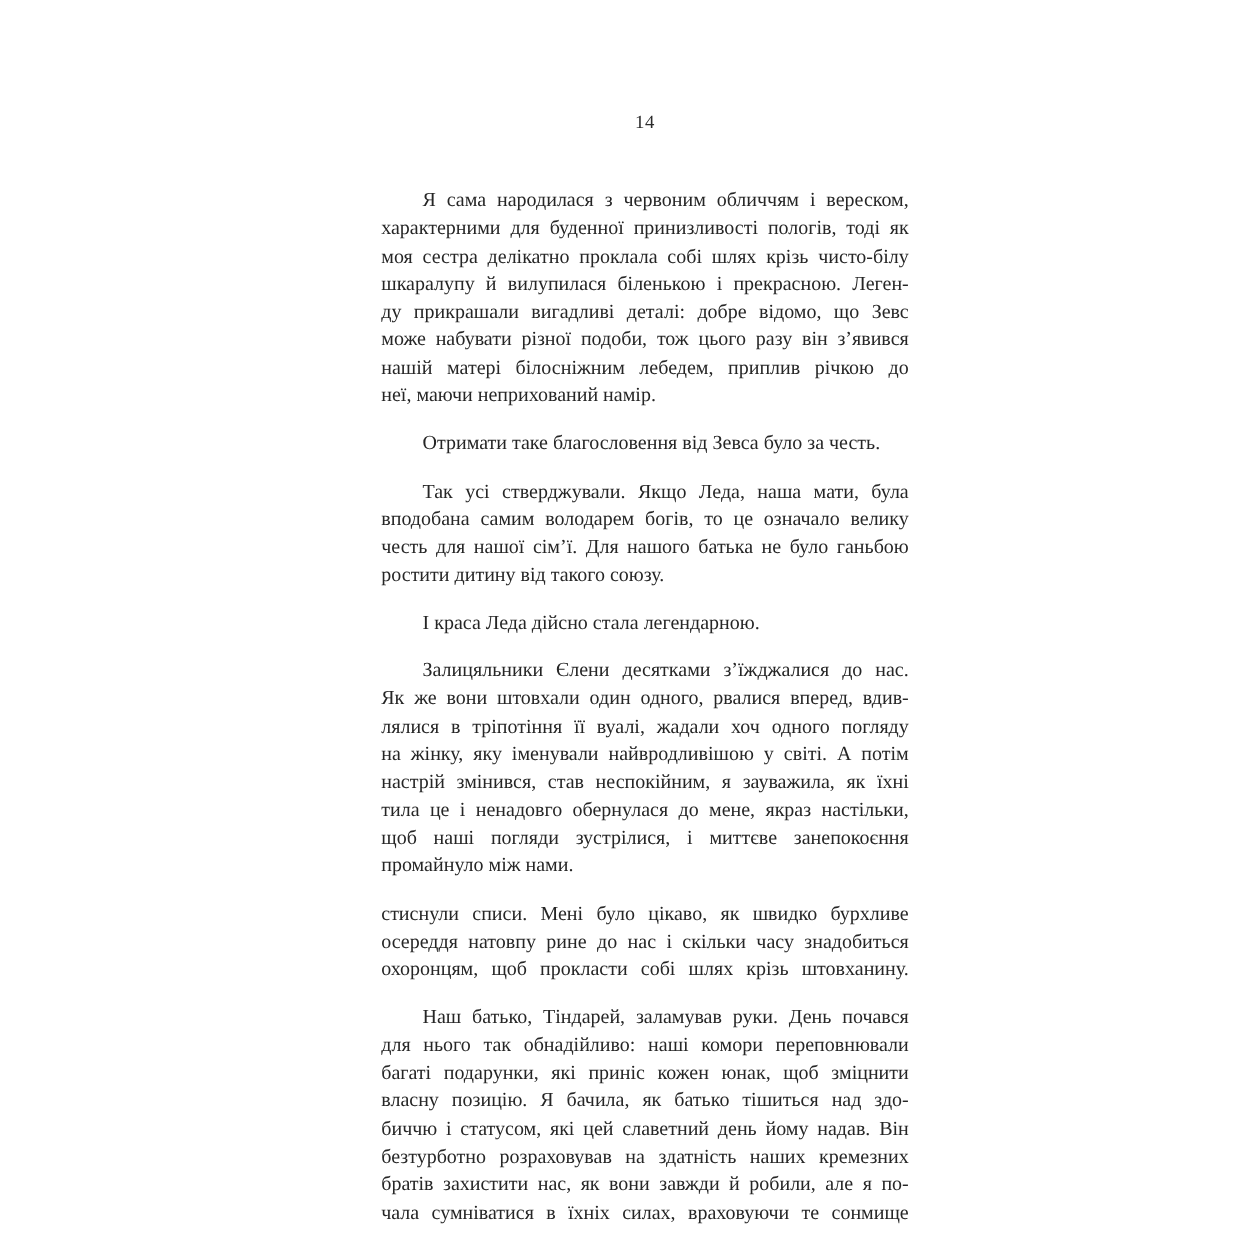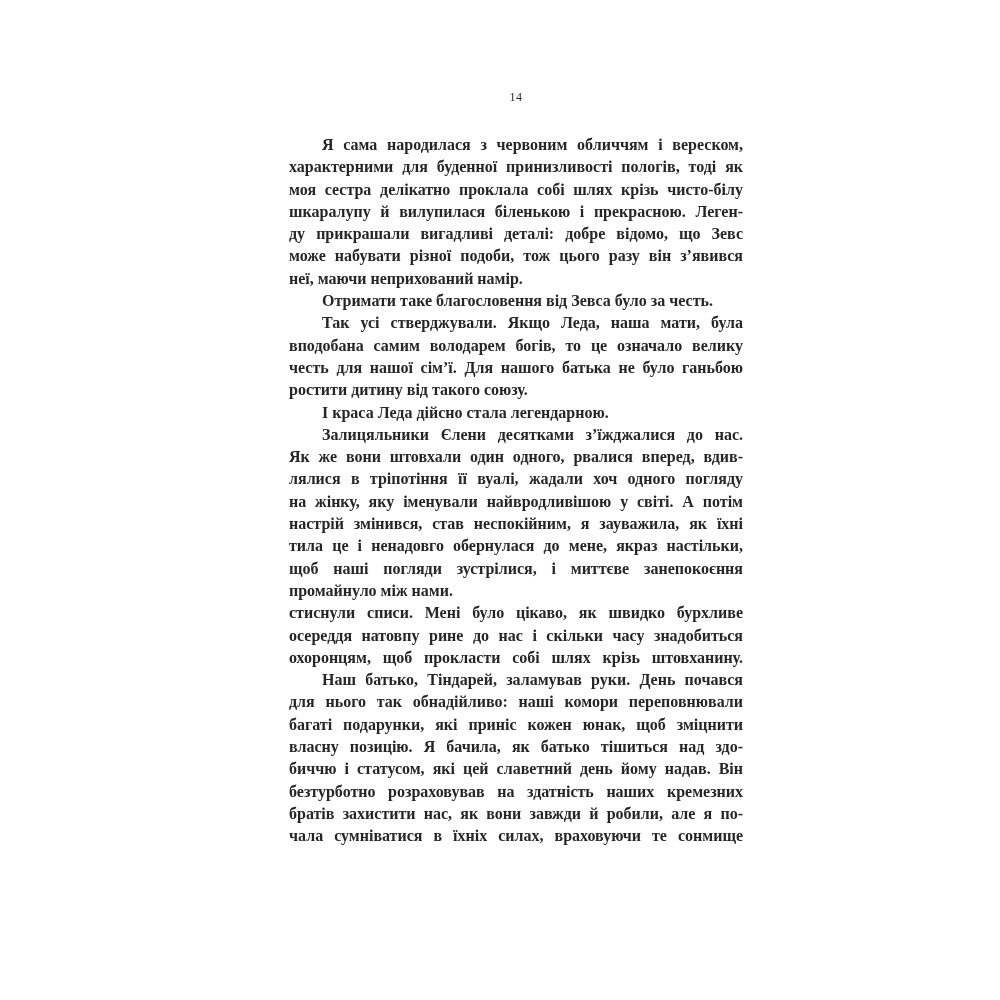--- a/index.html
+++ b/index.html
@@ -15,34 +15,33 @@
     font-family: "Liberation Serif", "DejaVu Serif", serif;
     color: #262626;
     overflow: hidden;
   }
   .page-number {
     position: absolute;
     top: 90px;
     left: 289px;
     width: 454px;
     text-align: center;
-    font-size: 12px;
+    font-size: 15px;
     letter-spacing: 0.5px;
     color: #2b2b2b;
   }
   .text-block {
     position: absolute;
     left: 289px;
     top: 134px;
     width: 454px;
   }
   .paragraph {
-    margin: 0;
+    margin: 16px;
     padding: 0;
-    font-weight: bold;
   }
   .line {
     font-size: 16px;
     line-height: 22.3px;
     text-align: justify;
     text-align-last: justify;
     white-space: nowrap;
   }
   .line.indent {
     text-indent: 33px;
@@ -58,20 +57,21 @@
 <div class="page">
   <div class="page-number">14</div>
   <div class="text-block">
       <div class="paragraph">
         <div class="line indent">Я сама народилася з червоним обличчям і вереском,</div>
         <div class="line">характерними для буденної принизливості пологів, тоді як</div>
         <div class="line">моя сестра делікатно проклала собі шлях крізь чисто-білу</div>
         <div class="line">шкаралупу й вилупилася біленькою і прекрасною. Леген-</div>
         <div class="line">ду прикрашали вигадливі деталі: добре відомо, що Зевс</div>
         <div class="line">може набувати різної подоби, тож цього разу він з’явився</div>
+        <div class="line">нашій матері білосніжним лебедем, приплив річкою до</div>
         <div class="line no-justify">неї, маючи неприхований намір.</div>
       </div>
       <div class="paragraph">
         <div class="line indent no-justify">Отримати таке благословення від Зевса було за честь.</div>
       </div>
       <div class="paragraph">
         <div class="line indent">Так усі стверджували. Якщо Леда, наша мати, була</div>
         <div class="line">вподобана самим володарем богів, то це означало велику</div>
         <div class="line">честь для нашої сім’ї. Для нашого батька не було ганьбою</div>
         <div class="line no-justify">ростити дитину від такого союзу.</div>

